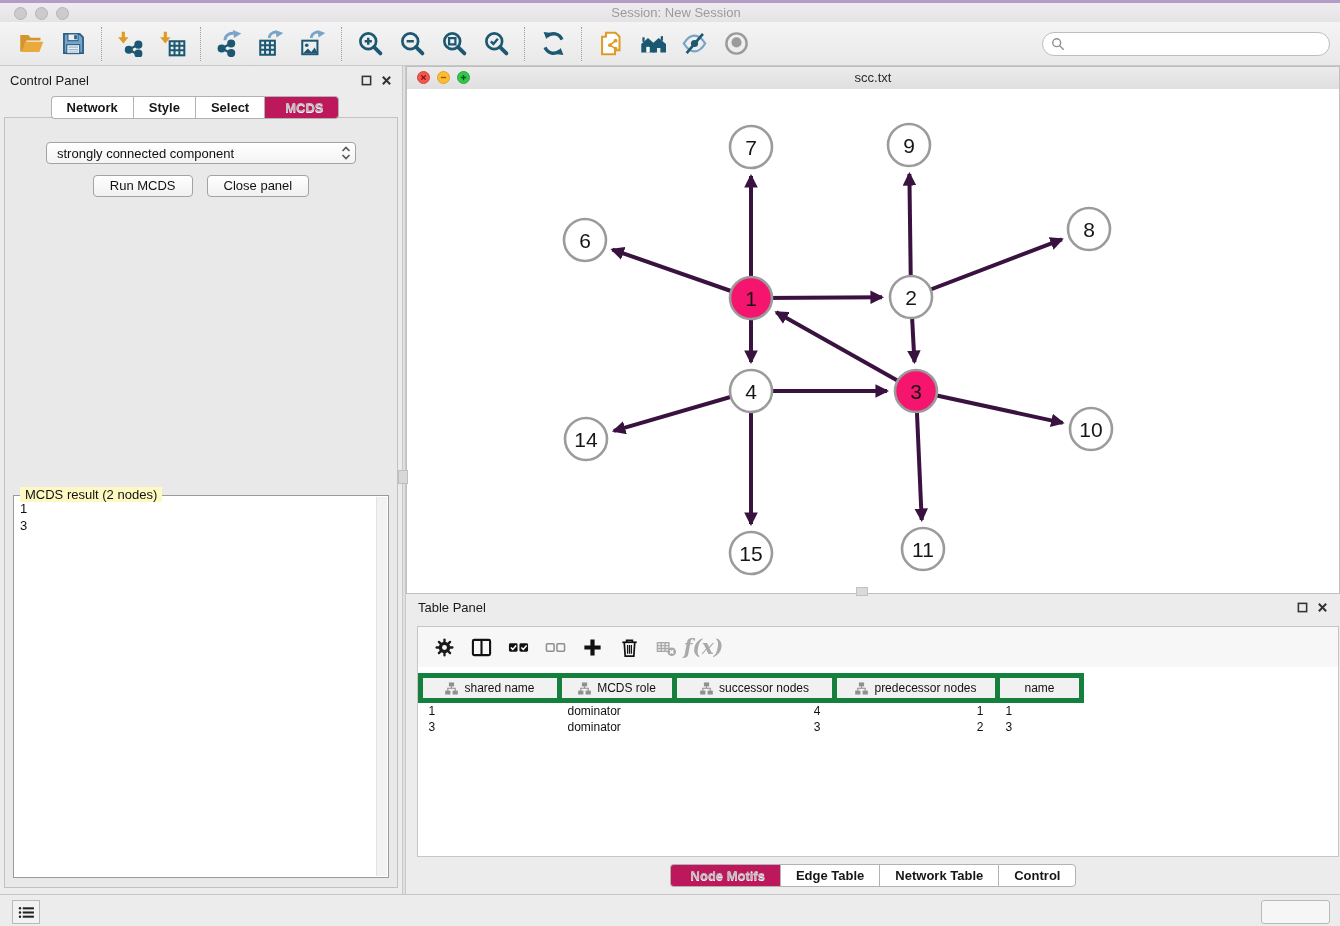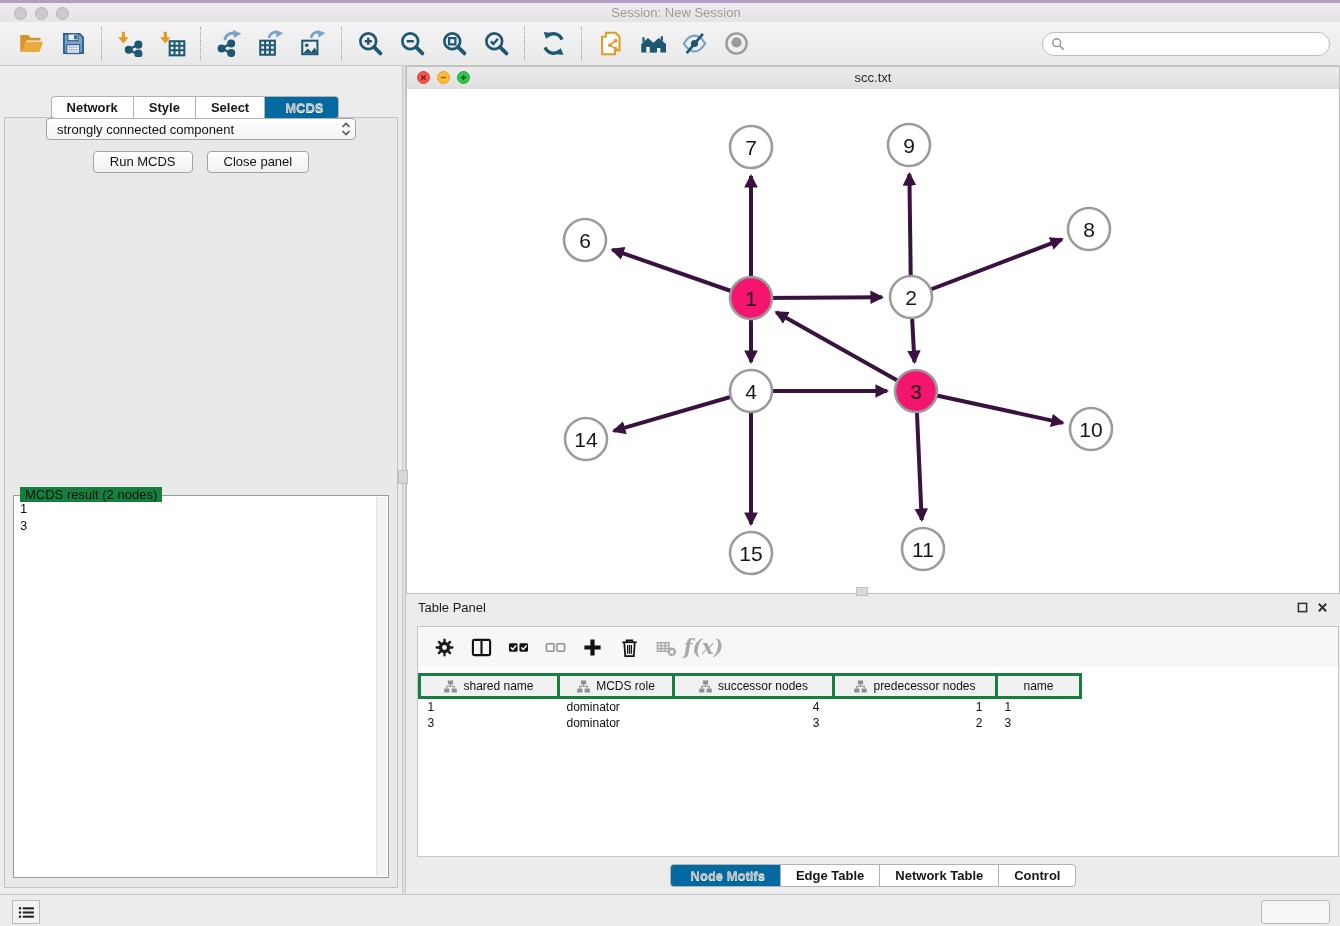--- a/index.html
+++ b/index.html
@@ -29,32 +29,32 @@
   
   .control-panel{position:absolute;left:0;top:66px;width:402px;height:828px;background:#ececec;}
   .cp-header{height:28px;display:flex;align-items:center;padding:0 10px;font-size:13px;color:#1a1a1a;}
   .win-controls{margin-left:auto;display:flex;gap:9px;align-items:center;}
   .win-controls span{display:flex;cursor:pointer;}
   .cp-tabs{position:absolute;left:0;right:12px;top:30px;display:flex;justify-content:center;z-index:2;}
   .seg-tab{height:21px;line-height:21px;padding:0 15px;background:#fff;border:1px solid #b2b2b2;border-right:none;
     font-size:13px;font-weight:700;color:#161616;cursor:pointer;white-space:nowrap;}
   .seg-tab:first-child{border-radius:4px 0 0 4px;}
   .seg-tab:last-child{border-radius:0 4px 4px 0;border-right:1px solid #b2b2b2;}
-  .seg-tab.active{background:#0369a1;color:#bdbdbd;text-shadow:0 1px 0 #fff;padding-left:20px;}
+  .seg-tab.active{background:#be185d;color:#bdbdbd;text-shadow:0 1px 0 #fff;padding-left:20px;}
   .cp-content{position:absolute;left:4px;right:4px;top:51px;bottom:6px;background:#e9e9e9;
     border:1px solid #c2c2c2;box-sizing:border-box;}
   .opt-label{margin-top:20px;text-align:center;font-size:13px;color:#111;}
-  .dropdown{margin:0 auto 0;width:310px;height:22px;box-sizing:border-box;border:1px solid #a3a3a3;border-radius:4px;
+  .dropdown{margin:24px auto 0;width:310px;height:22px;box-sizing:border-box;border:1px solid #a3a3a3;border-radius:4px;
     background:linear-gradient(#fff,#f4f4f4);display:flex;align-items:center;padding:0 4px 0 10px;font-size:13px;color:#111;cursor:pointer;}
   .dd-stepper{margin-left:auto;display:flex;align-items:center;}
   .btn-row{margin-top:11px;display:flex;justify-content:center;gap:14px;}
   .btn{height:22px;line-height:20px;padding:0 16px;background:linear-gradient(#ffffff,#f0f0f0);
     border:1px solid #a3a3a3;border-radius:4px;font-size:13px;color:#111;cursor:pointer;font-family:inherit;}
   .result-box{position:absolute;left:8px;right:8px;top:377px;bottom:9px;border:1px solid #9a9a9a;background:#fff;}
-  .result-legend{position:absolute;top:-9px;left:6px;background:#15803d;padding:0 5px;font-size:13px;color:#111;}
+  .result-legend{position:absolute;top:-9px;left:6px;background:#fef9c3;padding:0 5px;font-size:13px;color:#111;}
   .result-text{position:absolute;left:2px;right:13px;top:2px;bottom:2px;font-size:13px;line-height:17px;
     white-space:pre;overflow:hidden;padding:2px 4px;color:#111;}
   .result-scroll{position:absolute;top:1px;bottom:1px;right:1px;width:10px;background:#f2f2f2;border-left:1px solid #e2e2e2;}
 
   
   .v-splitter{position:absolute;left:402px;top:66px;width:4px;height:828px;background:#e0e0e0;
     border-left:1px solid #c8c8c8;border-right:1px solid #c8c8c8;box-sizing:border-box;}
   .v-grip{position:absolute;left:398px;top:470px;width:8px;height:12px;background:#d8d8d8;border:1px solid #bfbfbf;z-index:3;}
   .h-grip{position:absolute;left:856px;top:587px;width:10px;height:7px;background:#dadada;border:1px solid #c2c2c2;z-index:3;}
 
@@ -73,21 +73,21 @@
 
   
   .table-panel{position:absolute;left:406px;top:594px;width:934px;height:300px;background:#ececec;}
   .tp-header{height:26px;display:flex;align-items:center;padding:0 12px;font-size:13px;color:#1a1a1a;}
   .tp-card{position:absolute;left:11px;right:1px;top:32px;height:231px;background:#fff;border:1px solid #c6c6c6;box-sizing:border-box;}
   .tp-toolbar{height:40px;display:flex;align-items:center;padding:0 8px;background:#f7f7f7;}
   .tpi{width:37px;height:28px;display:flex;align-items:center;justify-content:center;cursor:pointer;font-weight:bold;}
   .tpi svg{width:21px;height:21px;}
   .tpi .fx{font-family:"DejaVu Serif",serif;font-style:italic;font-size:20px;color:#a9a9a9;}
   .tp-table{position:absolute;left:0;top:46px;border-collapse:collapse;table-layout:fixed;}
-  .tp-table th{background:#f1f1f1;border:3px solid #15803d;height:20px;font-weight:400;font-size:12px;color:#111;
+  .tp-table th{background:#f1f1f1;border:5px solid #15803d;height:20px;font-weight:400;font-size:12px;color:#111;
     padding:0 16px;overflow:hidden;white-space:nowrap;}
   .th-inner{display:flex;align-items:center;justify-content:center;gap:6px;}
   .th-inner svg{flex:none;}
   .tp-table td{height:16px;font-size:12px;color:#111;padding:0 8px;white-space:nowrap;overflow:hidden;}
   .al-right{text-align:right;padding-right:14px !important;}
   .al-left{text-align:left;}
   .tp-tabs{position:absolute;left:0;right:0;bottom:7px;display:flex;justify-content:center;}
 
   
   .status-bar{position:absolute;left:0;top:894px;width:100%;height:32px;box-sizing:border-box;
@@ -263,20 +263,35 @@
   <div class="search-wrap">
     <svg viewBox="0 0 16 16">
         <circle cx="6.5" cy="6.5" r="4.5" fill="none" stroke="#8f8f8f" stroke-width="1.6"></circle>
         <path d="M10 10l4 4" stroke="#8f8f8f" stroke-width="1.6" stroke-linecap="round"></path>
       </svg>
     <input class="search-input" value="" style="">
   </div>
 </div>
 
 <div class="control-panel">
+  <div class="cp-header">
+    <span>Control Panel</span>
+    <span class="win-controls">
+      <span>
+          <svg viewBox="0 0 12 12" width="11" height="11">
+            <rect x="1.5" y="1.5" width="9" height="9" fill="none" stroke="#333" stroke-width="1.7"></rect>
+          </svg>
+        </span>
+      <span>
+          <svg viewBox="0 0 12 12" width="11" height="11">
+            <path d="M2 2l8 8M10 2l-8 8" stroke="#333" stroke-width="2.2"></path>
+          </svg>
+        </span>
+    </span>
+  </div>
   <div class="cp-tabs" id="cp-tabs">
       <div class="seg-tab">Network</div>
       <div class="seg-tab">Style</div>
       <div class="seg-tab">Select</div>
       <div class="seg-tab active">MCDS</div>
     </div>
   <div class="cp-content">
     <div class="dropdown">
       <span>strongly connected component</span>
       <span class="dd-stepper">

